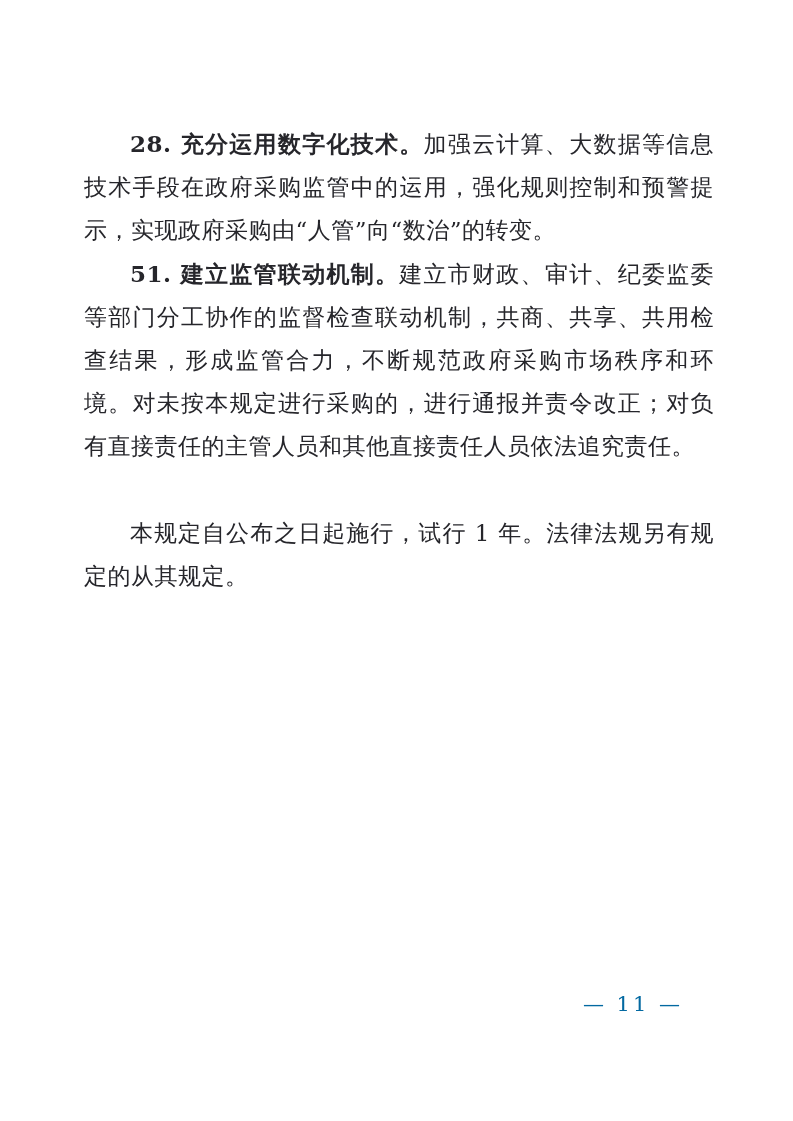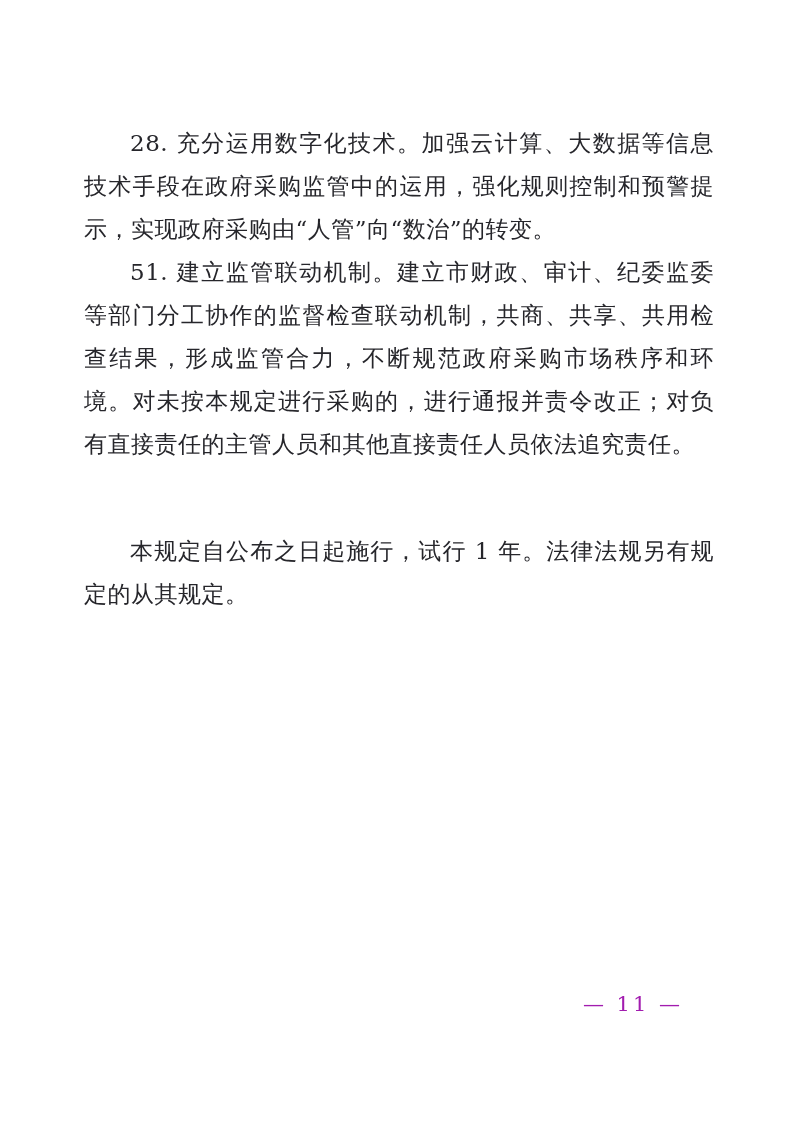--- a/index.html
+++ b/index.html
@@ -25,32 +25,32 @@
     line-height: 43px;
     text-align: justify;
     text-justify: inter-character;
     letter-spacing: 0.5px;
   }
   .para {
     margin: 0;
     text-indent: 2em;
   }
   .para .lead {
-    font-weight: normal;
+    font-weight: bold;
   }
   .closing {
-    margin-top: 64px;
+    margin-top: 44px;
   }
   .page-number {
     position: absolute;
     right: 110px;
     top: 992px;
     font-size: 21px;
     letter-spacing: 3px;
-    color: #a21caf;
+    color: #0369a1;
     white-space: nowrap;
   }
 </style>
 </head>
 <body>
 
 <div class="page">
   <div class="content">
     <p class="para"><span class="lead">28. 充分运用数字化技术。</span><span>加强云计算、大数据等信息技术手段在政府采购监管中的运用，强化规则控制和预警提示，实现政府采购由“人管”向“数治”的转变。</span></p>
     <p class="para"><span class="lead">51. 建立监管联动机制。</span><span>建立市财政、审计、纪委监委等部门分工协作的监督检查联动机制，共商、共享、共用检查结果，形成监管合力，不断规范政府采购市场秩序和环境。对未按本规定进行采购的，进行通报并责令改正；对负有直接责任的主管人员和其他直接责任人员依法追究责任。</span></p>

